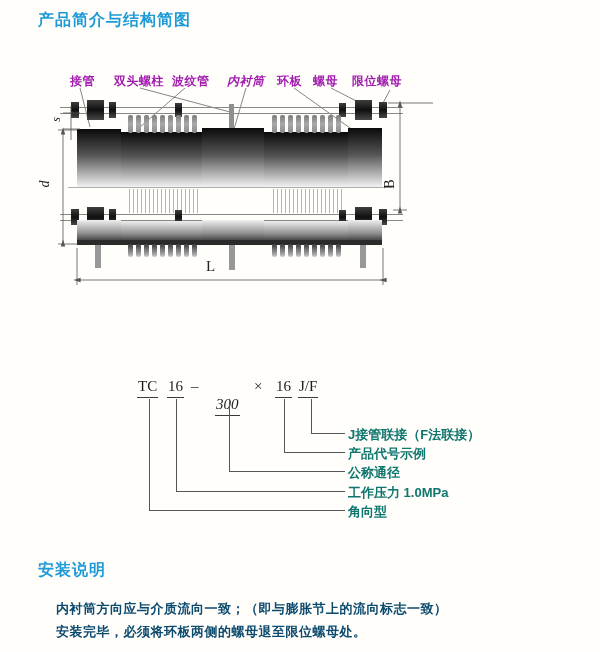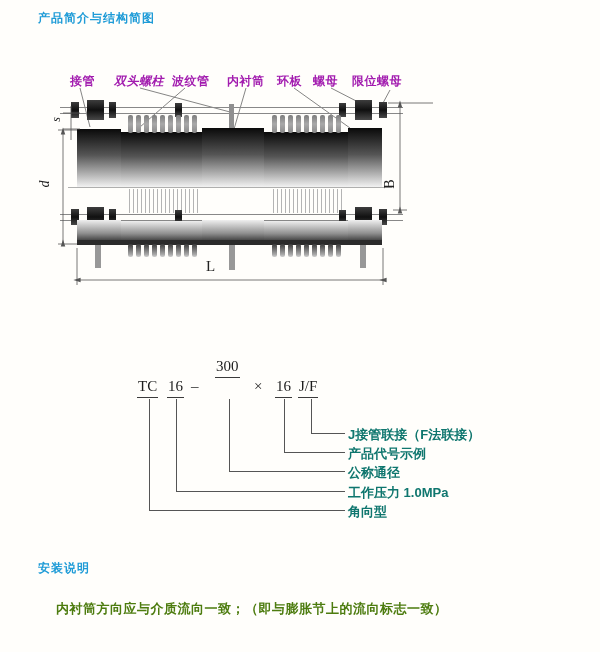--- a/index.html
+++ b/index.html
@@ -1,27 +1,27 @@
 <!DOCTYPE html>
 <html><head>
 <meta charset="utf-8">
 <style>
   html,body{margin:0;padding:0;}
   body{font-family:"Liberation Sans",sans-serif;background:#f4f4f2;}
   .page{position:relative;width:600px;height:652px;background:#fffefb;overflow:hidden;margin:0 auto;}
   .abs{position:absolute;}
-  .sec-title{font-size:12px;font-weight:700;color:#1e9bd7;letter-spacing:1px;white-space:nowrap;}
+  .sec-title{font-size:16px;font-weight:700;color:#1e9bd7;letter-spacing:1px;white-space:nowrap;}
   .part-label{font-size:12px;font-weight:700;color:#a21caf;white-space:nowrap;letter-spacing:0.5px;}
   .dim-label{font-family:"Liberation Serif",serif;font-style:italic;font-size:14px;color:#222;}
   .rot{transform:rotate(-90deg);transform-origin:center center;}
   .code-part{font-family:"Liberation Serif",serif;font-size:15px;color:#1d1d1d;white-space:nowrap;}
   .code-ul{border-bottom:1px solid #3a3a3a;padding:0 1px 2px 1px;}
   .lline{border-left:1px solid #555;border-bottom:1px solid #555;}
   .legend-label{font-size:13px;font-weight:600;color:#0f766e;white-space:nowrap;}
-  .para-line{font-size:13px;font-weight:600;color:#4d7c0f;white-space:nowrap;letter-spacing:0.5px;}
+  .para-line{font-size:13px;font-weight:600;color:#0c4a6e;white-space:nowrap;letter-spacing:0.5px;}
   svg{display:block;}
 </style>
 </head>
 <body>
 
 <div class="page">
 
   <div class="abs sec-title" style="left:38px;top:10px;">产品简介与结构简图</div>
 
   <div class="abs" style="left:0;top:0;width:600px;height:330px;">
@@ -148,52 +148,53 @@
       </g>
 
       <g stroke="#555" stroke-width="0.8">
         <line x1="77" y1="248" x2="77" y2="285"></line>
         <line x1="383" y1="248" x2="383" y2="285"></line>
         <line x1="77" y1="280" x2="383" y2="280" marker-start="url(#arr)" marker-end="url(#arr)"></line>
       </g>
     </svg>
 
     <div class="abs part-label" style="left:70px;top:73px;">接管</div>
-    <div class="abs part-label" style="left:114px;top:73px;font-style:italic;">双头螺柱</div>
+    <div class="abs part-label" style="left:114px;top:73px;">双头螺柱</div>
     <div class="abs part-label" style="left:172px;top:73px;">波纹管</div>
-    <div class="abs part-label" style="left:227px;top:73px;">内衬筒</div>
+    <div class="abs part-label" style="left:227px;top:73px;font-style:italic;">内衬筒</div>
     <div class="abs part-label" style="left:277px;top:73px;">环板</div>
     <div class="abs part-label" style="left:313px;top:73px;">螺母</div>
     <div class="abs part-label" style="left:352px;top:73px;">限位螺母</div>
 
     <div class="abs dim-label rot" style="left:54px;top:112px;font-size:12px;">s</div>
     <div class="abs dim-label rot" style="left:41px;top:176px;">d</div>
     <div class="abs dim-label rot" style="left:385px;top:176px;font-style:normal;">B</div>
     <div class="abs dim-label" style="left:206px;top:258px;font-style:normal;font-size:15px;">L</div>
   </div>
 
 
   <div class="abs" style="left:0;top:0;width:600px;height:0;">
     <span class="abs code-part code-ul" style="left:137px;top:378px;">TC</span>
     <span class="abs code-part code-ul" style="left:167px;top:378px;">16</span>
     <span class="abs code-part" style="left:191px;top:378px;">–</span>
-    <span class="abs code-part code-ul" style="left:215px;top:358px;">300</span>
+    <span class="abs code-part code-ul" style="left:215px;top:396px;font-style:italic;">300</span>
     <span class="abs code-part" style="left:254px;top:378px;">×</span>
     <span class="abs code-part code-ul" style="left:275px;top:378px;">16</span>
     <span class="abs code-part code-ul" style="left:298px;top:378px;">J/F</span>
 
     <div class="abs lline" style="left:311px;top:399px;width:33px;height:34px;"></div>
     <div class="abs lline" style="left:284px;top:399px;width:60px;height:53px;"></div>
     <div class="abs lline" style="left:229px;top:399px;width:115px;height:72px;"></div>
     <div class="abs lline" style="left:176px;top:399px;width:168px;height:92px;"></div>
     <div class="abs lline" style="left:149px;top:399px;width:195px;height:111px;"></div>
 
     <div class="abs legend-label" style="left:348px;top:426px;">J接管联接（F法联接）</div>
     <div class="abs legend-label" style="left:348px;top:445px;">产品代号示例</div>
     <div class="abs legend-label" style="left:348px;top:464px;text-align:center;">公称通径</div>
     <div class="abs legend-label" style="left:348px;top:484px;">工作压力 1.0MPa</div>
     <div class="abs legend-label" style="left:348px;top:503px;">角向型</div>
   </div>
 
   <div class="abs sec-title" style="left:38px;top:560px;">安装说明</div>
   <div class="abs para-line" style="left:56px;top:600px;">内衬筒方向应与介质流向一致；（即与膨胀节上的流向标志一致）</div>
+  <div class="abs para-line" style="left:56px;top:623px;">安装完毕，必须将环板两侧的螺母退至限位螺母处。</div>
 
 </div>
 
 </body></html>

